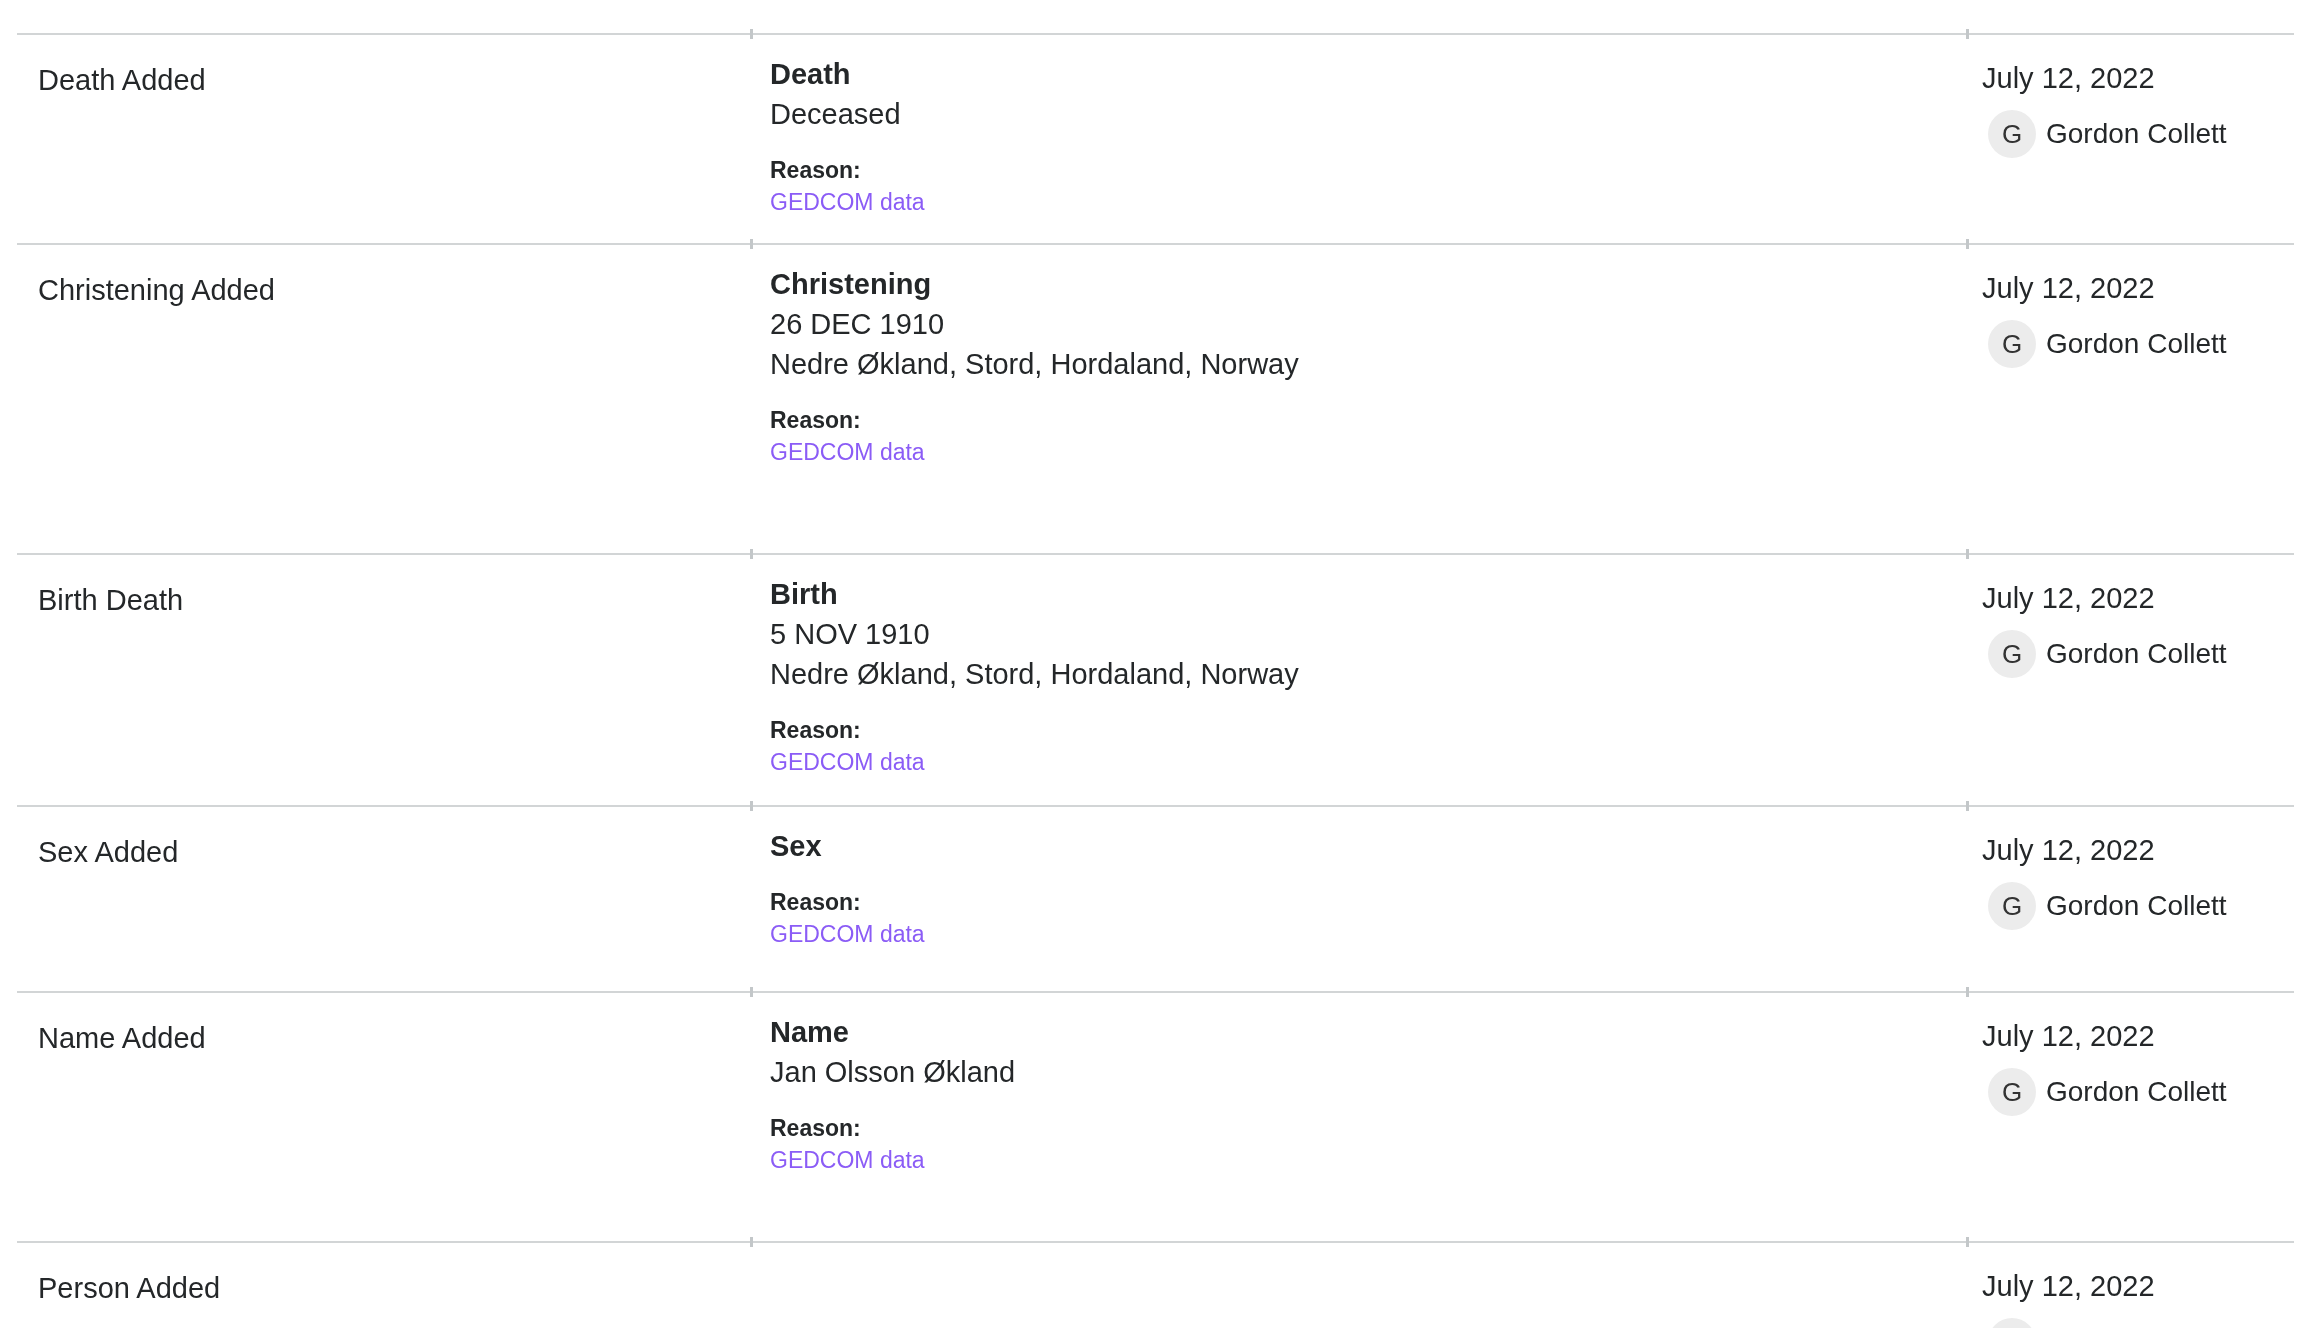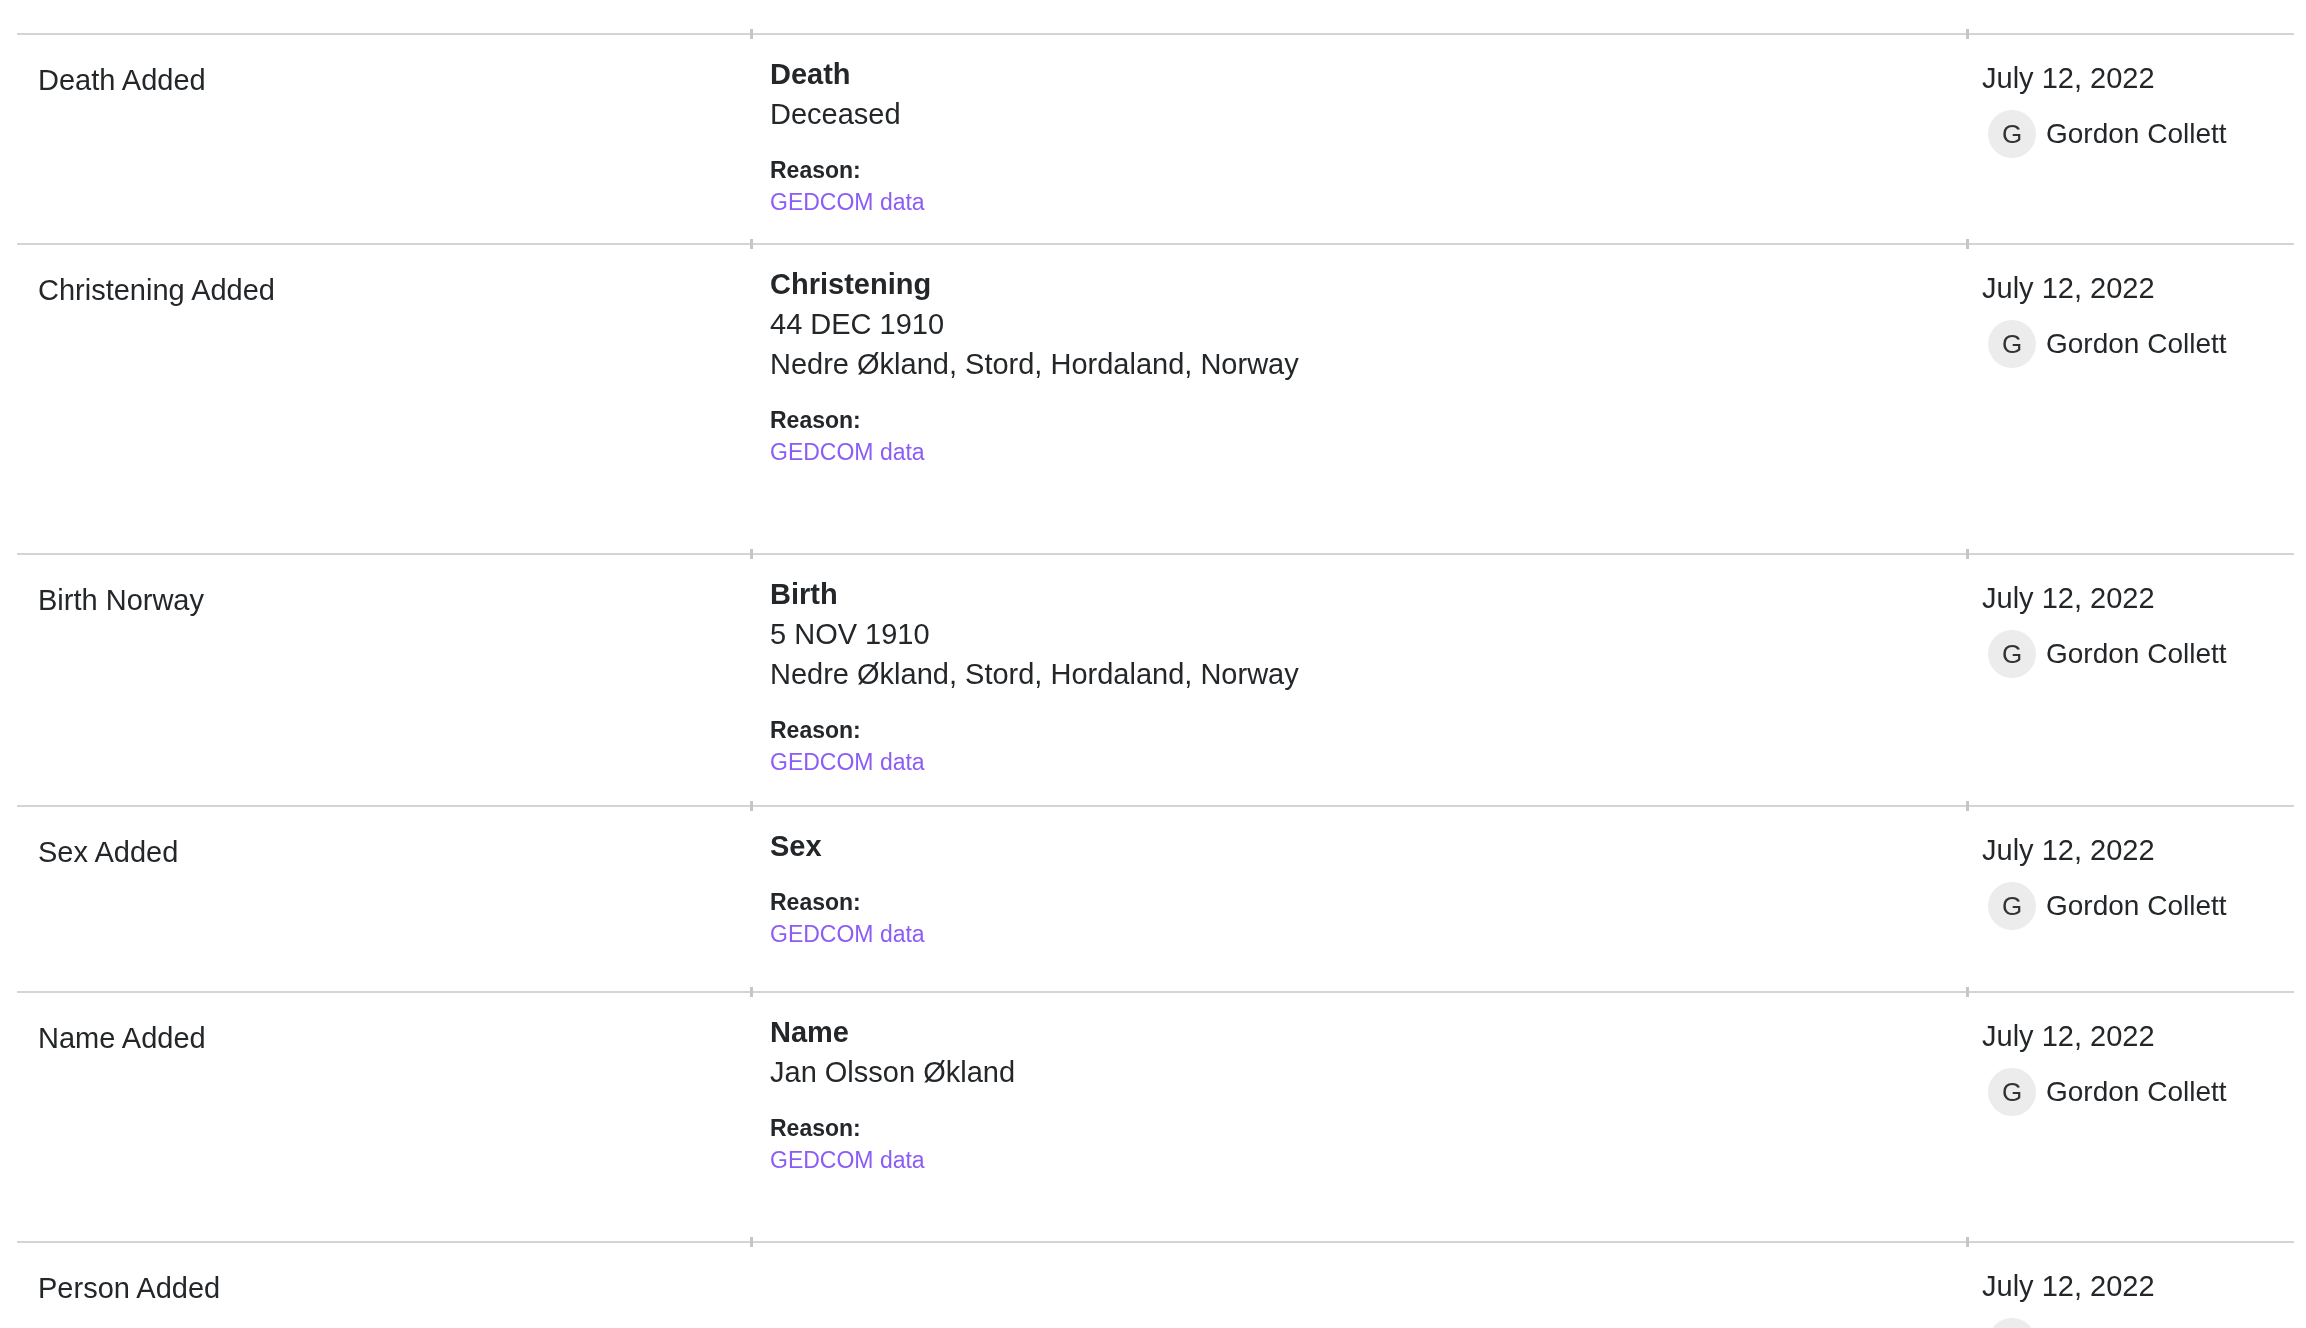--- a/index.html
+++ b/index.html
@@ -79,39 +79,39 @@
         <span class="m-name">Gordon Collett</span>
       </div>
     </div>
   </div>
 
   <div class="row r1">
     <span class="rule"></span>
     <div class="c-label">Christening Added</div>
     <div class="c-detail">
       <div class="d-title">Christening</div>
-      <div class="d-line">44 DEC 1910</div>
+      <div class="d-line">26 DEC 1910</div>
       <div class="d-line">Nedre Økland, Stord, Hordaland, Norway</div>
       <div class="d-reason-label">Reason:</div>
       <div class="d-reason-value">GEDCOM data</div>
     </div>
     <div class="c-meta">
       <div class="m-date">July 12, 2022</div>
       <div class="m-user">
         <span class="avatar">
             <span>G</span>
           </span>
         <span class="m-name">Gordon Collett</span>
       </div>
     </div>
   </div>
 
   <div class="row r2">
     <span class="rule"></span>
-    <div class="c-label">Birth Norway</div>
+    <div class="c-label">Birth Death</div>
     <div class="c-detail">
       <div class="d-title">Birth</div>
       <div class="d-line">5 NOV 1910</div>
       <div class="d-line">Nedre Økland, Stord, Hordaland, Norway</div>
       <div class="d-reason-label">Reason:</div>
       <div class="d-reason-value">GEDCOM data</div>
     </div>
     <div class="c-meta">
       <div class="m-date">July 12, 2022</div>
       <div class="m-user">

